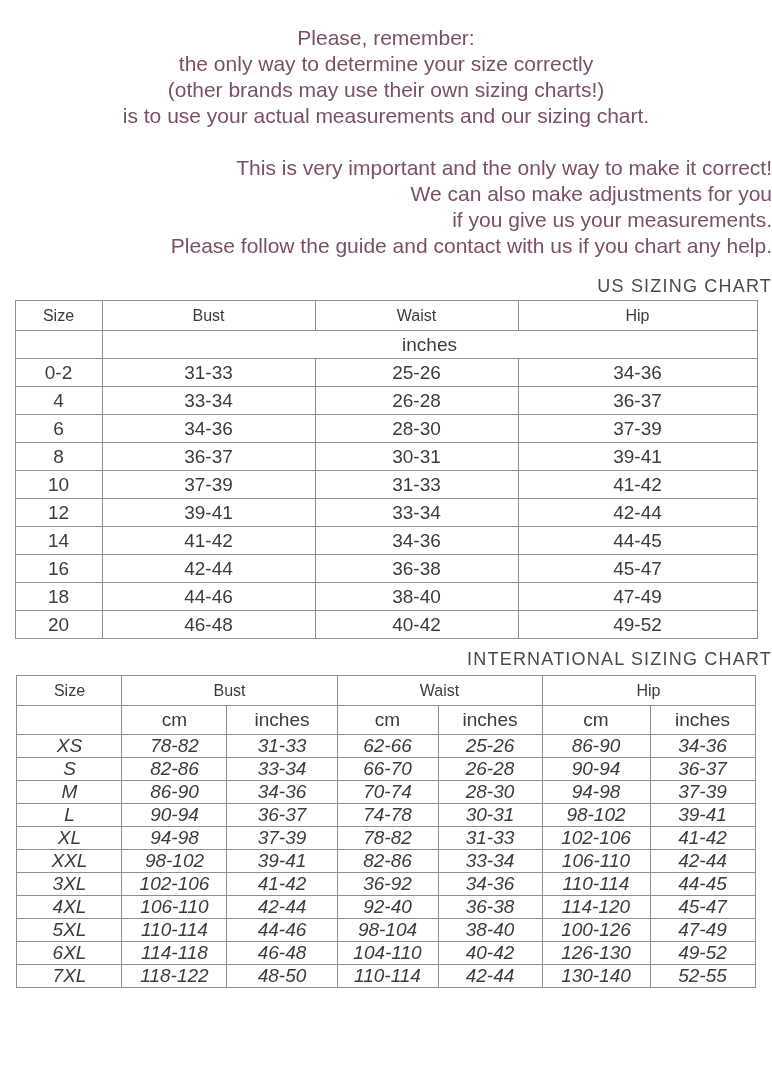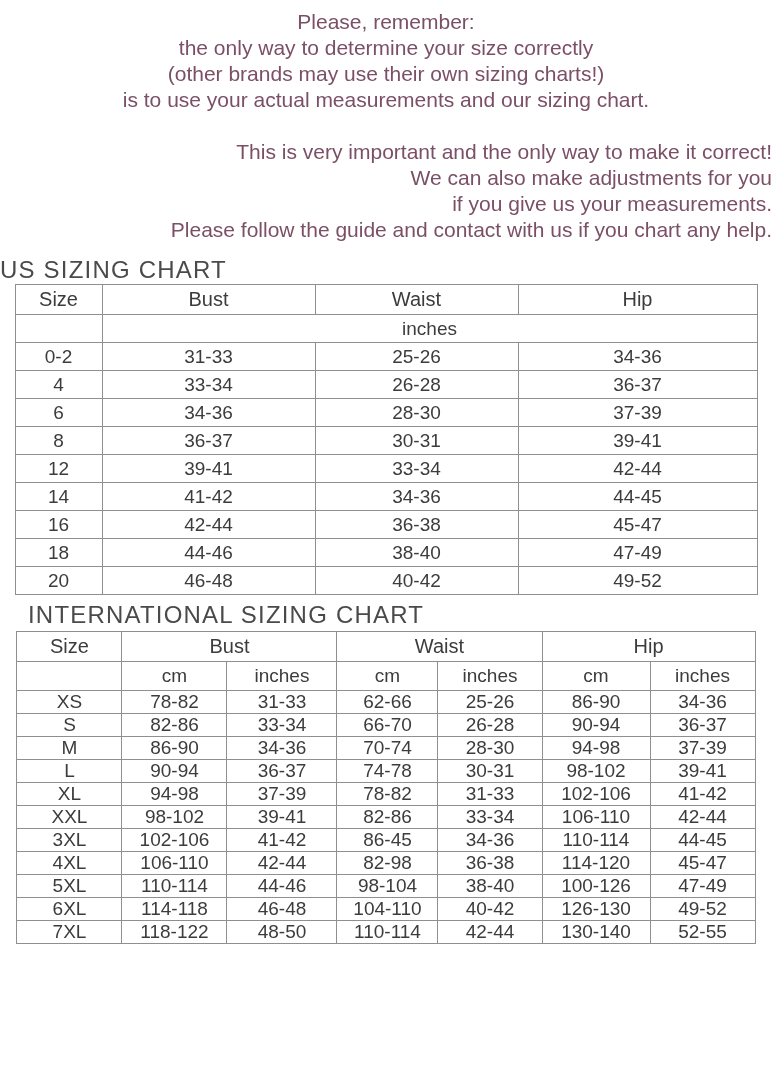--- a/index.html
+++ b/index.html
@@ -7,34 +7,34 @@
     padding: 0;
     background: #ffffff;
   }
   body {
     width: 772px;
     height: 1080px;
     overflow: hidden;
     font-family: "Liberation Sans", sans-serif;
   }
   .intro {
-    padding-top: 9px;
+    padding-top: 25px;
     text-align: center;
     color: #7b4f66;
     font-size: 21px;
     line-height: 26px;
   }
   .intro p { margin: 0; }
   .intro p + p { margin-top: 26px; text-align: right; }
   .intro .line { display: block; }
 
   .chart-title {
-    text-align: left;
+    text-align: right;
     color: #4a4a4a;
-    font-size: 24px;
+    font-size: 18px;
     line-height: 22px;
     letter-spacing: 1.2px;
     margin-top: 16px;
     margin-bottom: 3px;
   }
   .intl-title {
     margin-top: 9px;
     margin-bottom: 5px;
     margin-left: 28px;
   }
@@ -49,31 +49,31 @@
   table.sizing-table th,
   table.sizing-table td {
     border: 1px solid #8f8f8f;
     text-align: center;
     vertical-align: middle;
     font-weight: normal;
     padding: 0;
     overflow: hidden;
     white-space: nowrap;
   }
-  table.sizing-table th { font-size: 20px; }
+  table.sizing-table th { font-size: 16px; }
 
   .us-table { width: 742px; }
   .us-table .header-row { height: 30px; }
   .us-table .unit-row   { height: 28px; }
   .us-table .data-row   { height: 28px; }
 
   .intl-table { width: 738px; }
   .intl-table .header-row { height: 30px; }
   .intl-table .unit-row   { height: 29px; }
-  .intl-table .data-row   { height: 20px; }
+  .intl-table .data-row   { height: 20px; font-style: italic; }
 </style>
 </head>
 <body>
 
 <div class="intro">
   <p>
     <span class="line">Please, remember:</span>
     <span class="line">the only way to determine your size correctly</span>
     <span class="line">(other brands may use their own sizing charts!)</span>
     <span class="line">is to use your actual measurements and our sizing chart.</span>
@@ -124,20 +124,26 @@
         <td>6</td>
         <td>34-36</td>
         <td>28-30</td>
         <td>37-39</td>
       </tr>
     <tr class="data-row">
         <td>8</td>
         <td>36-37</td>
         <td>30-31</td>
         <td>39-41</td>
+      </tr>
+    <tr class="data-row">
+        <td>10</td>
+        <td>37-39</td>
+        <td>31-33</td>
+        <td>41-42</td>
       </tr>
     <tr class="data-row">
         <td>12</td>
         <td>39-41</td>
         <td>33-34</td>
         <td>42-44</td>
       </tr>
     <tr class="data-row">
         <td>14</td>
         <td>41-42</td>
@@ -246,30 +252,30 @@
         <td>39-41</td>
         <td>82-86</td>
         <td>33-34</td>
         <td>106-110</td>
         <td>42-44</td>
       </tr>
     <tr class="data-row">
         <td>3XL</td>
         <td>102-106</td>
         <td>41-42</td>
-        <td>86-45</td>
+        <td>36-92</td>
         <td>34-36</td>
         <td>110-114</td>
         <td>44-45</td>
       </tr>
     <tr class="data-row">
         <td>4XL</td>
         <td>106-110</td>
         <td>42-44</td>
-        <td>82-98</td>
+        <td>92-40</td>
         <td>36-38</td>
         <td>114-120</td>
         <td>45-47</td>
       </tr>
     <tr class="data-row">
         <td>5XL</td>
         <td>110-114</td>
         <td>44-46</td>
         <td>98-104</td>
         <td>38-40</td>

